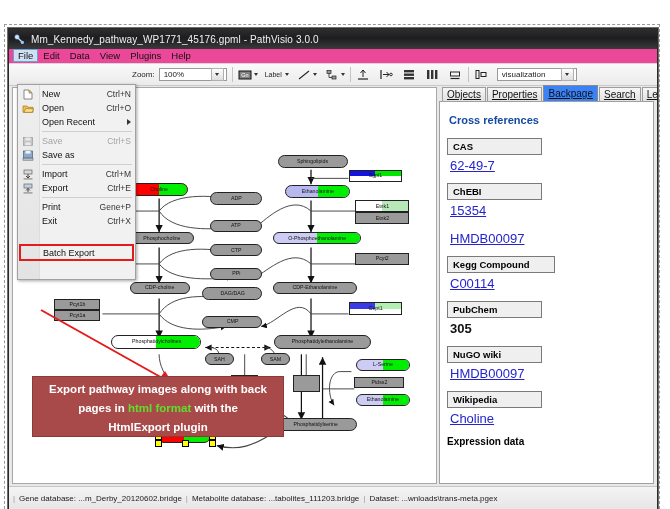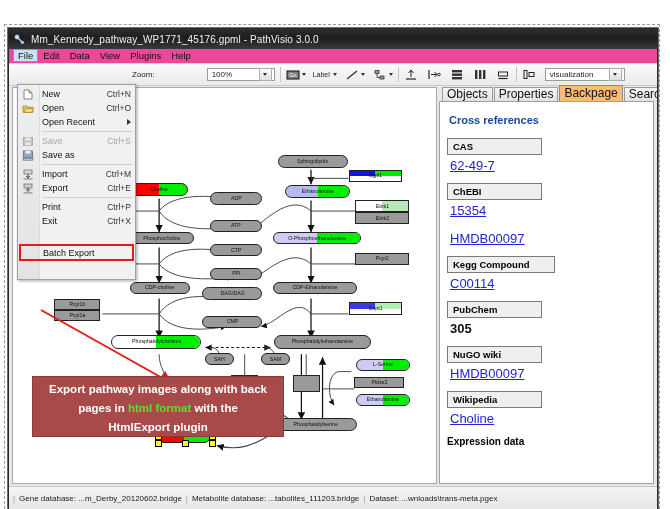--- a/index.html
+++ b/index.html
@@ -27,41 +27,41 @@
   .menu-item.active{background:#cfe0f2;border:1px solid #6f9ecf;padding:0 4px;}
 
   
   #toolbar{height:21px;background:linear-gradient(180deg,#fafafa,#eceaea);
       border-bottom:1px solid #c9c9c9;display:flex;align-items:center;
       padding-left:3px;font-size:8.5px;color:#222;gap:2px;position:relative;}
   .tb-sep{width:1px;height:15px;background:#c4c4c4;margin:0 3px;}
   .tb-btn{width:15px;height:15px;display:flex;align-items:center;justify-content:center;}
   .tb-label{font-size:8px;color:#222;margin-right:2px;}
   .combo{height:13px;border:1px solid #9a9a9a;background:#fff;display:flex;align-items:center;
-      font-size:8px;padding:0 2px 0 4px;box-sizing:border-box;position:relative;margin-left:48px;}
+      font-size:8px;padding:0 2px 0 4px;box-sizing:border-box;position:relative;}
   .combo .cval{flex:1;white-space:nowrap;overflow:hidden;}
   .combo .carrow{width:11px;height:11px;display:flex;align-items:center;justify-content:center;
       background:linear-gradient(180deg,#fdfdfd,#dedede);border:1px solid #b0b0b0;}
   .caret{width:0;height:0;border-left:3px solid transparent;border-right:3px solid transparent;
       border-top:3px solid #333;}
   .caret.sm{border-left-width:2.5px;border-right-width:2.5px;border-top-width:3px;}
   .dd{display:flex;align-items:center;gap:1px;}
 
   
   #workspace{position:absolute;left:0;top:55px;right:0;bottom:22px;display:flex;}
   #canvas-wrap{position:relative;flex:1;margin:3px 1px 3px 3px;background:#fff;
       border:1px solid #a8a8a8;overflow:hidden;}
   #canvas{position:absolute;inset:0;}
 
   
   #side{width:215px;margin:3px 3px 3px 1px;display:flex;flex-direction:column;}
   #tabstrip{display:flex;align-items:flex-end;height:14px;padding-left:3px;gap:1px;}
-  .tab{font-size:12px;padding:1px 4px 1px;border:1px solid #9d9d9d;border-bottom:none;
-      background:linear-gradient(180deg,#f6f6f6,#e2e2e2);color:#111;line-height:11px;}
-  .tab.sel{background:#fdba74;font-weight:normal;padding:2px 4px 2px;position:relative;top:0;
+  .tab{font-size:10px;padding:1px 4px 1px;border:1px solid #9d9d9d;border-bottom:none;
+      background:linear-gradient(180deg,#f6f6f6,#e2e2e2);color:#111;line-height:11px;text-decoration:underline;}
+  .tab.sel{background:#3b82f6;font-weight:normal;padding:2px 4px 2px;position:relative;top:0;
       border-color:#8a8a8a;}
   #sidebody{flex:1;background:#fff;border:1px solid #a0a0a0;overflow:hidden;position:relative;padding:6px 7px;}
   .xref-title{color:#1449a0;font-weight:bold;font-size:11px;margin:6px 0 12px 2px;}
   .xref-block{margin-bottom:9px;}
   .xref-head{border:1px solid #7a7a7a;background:#efefef;font-weight:bold;font-size:9.5px;
       padding:2px 5px;width:95px;box-sizing:border-box;color:#000;}
   .xref-val{font-size:13px;color:#2424cf;text-decoration:underline;margin:3px 0 0 3px;display:inline-block;}
   .xref-val.plain{color:#111;text-decoration:none;font-weight:bold;}
   .expr-title{font-weight:bold;font-size:10px;color:#000;margin-top:4px;}
 
@@ -534,21 +534,21 @@
             </svg>
         </span>
         <span class="mlabel">Export</span>
         <span class="maccel">Ctrl+E</span>
       </div>
 
       <div class="msep"></div>
 
       <div class="mrow">
         <span class="mlabel">Print</span>
-        <span class="maccel">Ctrl+P</span>
+        <span class="maccel">Gene+P</span>
       </div>
 
       <div class="mrow">
         <span class="mlabel">Exit</span>
         <span class="maccel">Ctrl+X</span>
       </div>
 
       <div class="mrow boxed">
         <span class="mlabel">Batch Export</span>
       </div>

